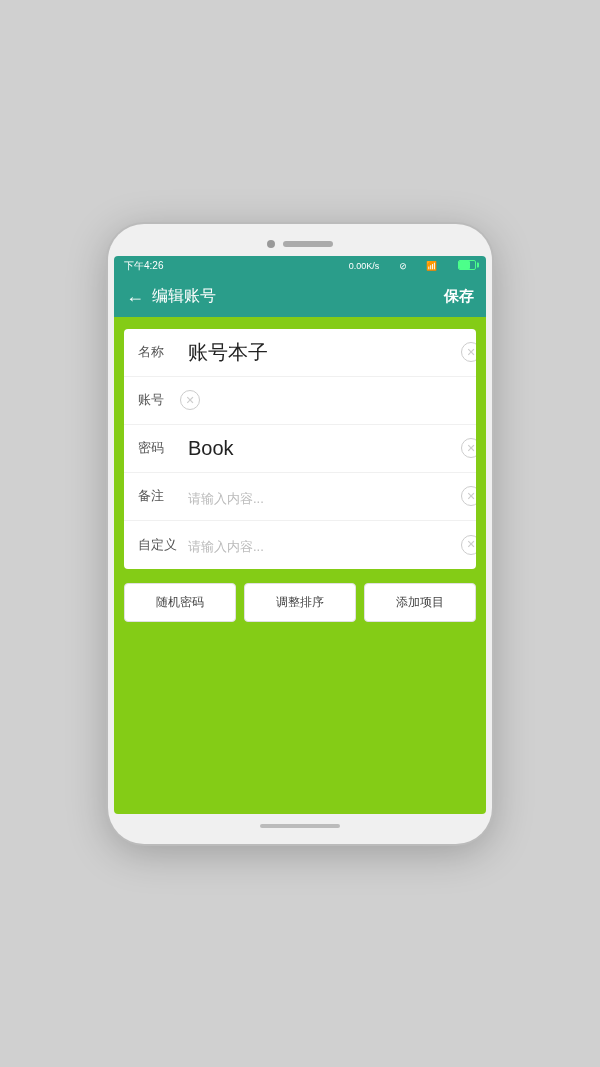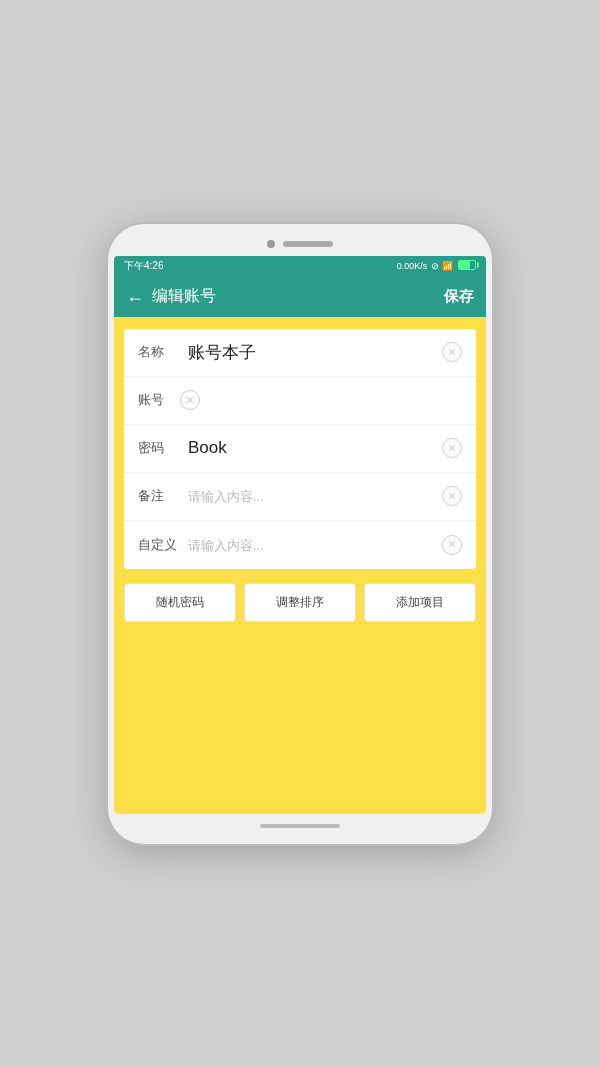--- a/index.html
+++ b/index.html
@@ -65,21 +65,21 @@
       padding: 3px 10px;
       display: flex;
       justify-content: space-between;
       align-items: center;
       flex-shrink: 0;
     }
 
     .status-right {
       display: flex;
       align-items: center;
-      gap: 4px;
+      gap: 20px;
       font-size: 9px;
     }
 
     .battery-icon {
       width: 18px;
       height: 10px;
       border: 1.5px solid #4cff8a;
       border-radius: 2px;
       position: relative;
       display: inline-flex;
@@ -137,21 +137,21 @@
     .save-btn {
       font-size: 15px;
       color: white;
       cursor: pointer;
       font-weight: 700;
     }
 
     
     .content {
       flex: 1;
-      background: #fde047;
+      background: #84cc16;
       overflow-y: auto;
       padding: 12px 0;
     }
 
     
     .form-card {
       background: white;
       margin: 0 10px;
       border-radius: 4px;
       overflow: hidden;
@@ -171,21 +171,21 @@
 
     .field-label {
       font-size: 13px;
       color: #555;
       width: 42px;
       flex-shrink: 0;
     }
 
     .field-value {
       flex: 1;
-      font-size: 17px;
+      font-size: 20px;
       color: #222;
       padding: 0 8px;
       border: none;
       outline: none;
       background: transparent;
     }
 
     .field-value::placeholder {
       color: #bbb;
       font-size: 13px;

